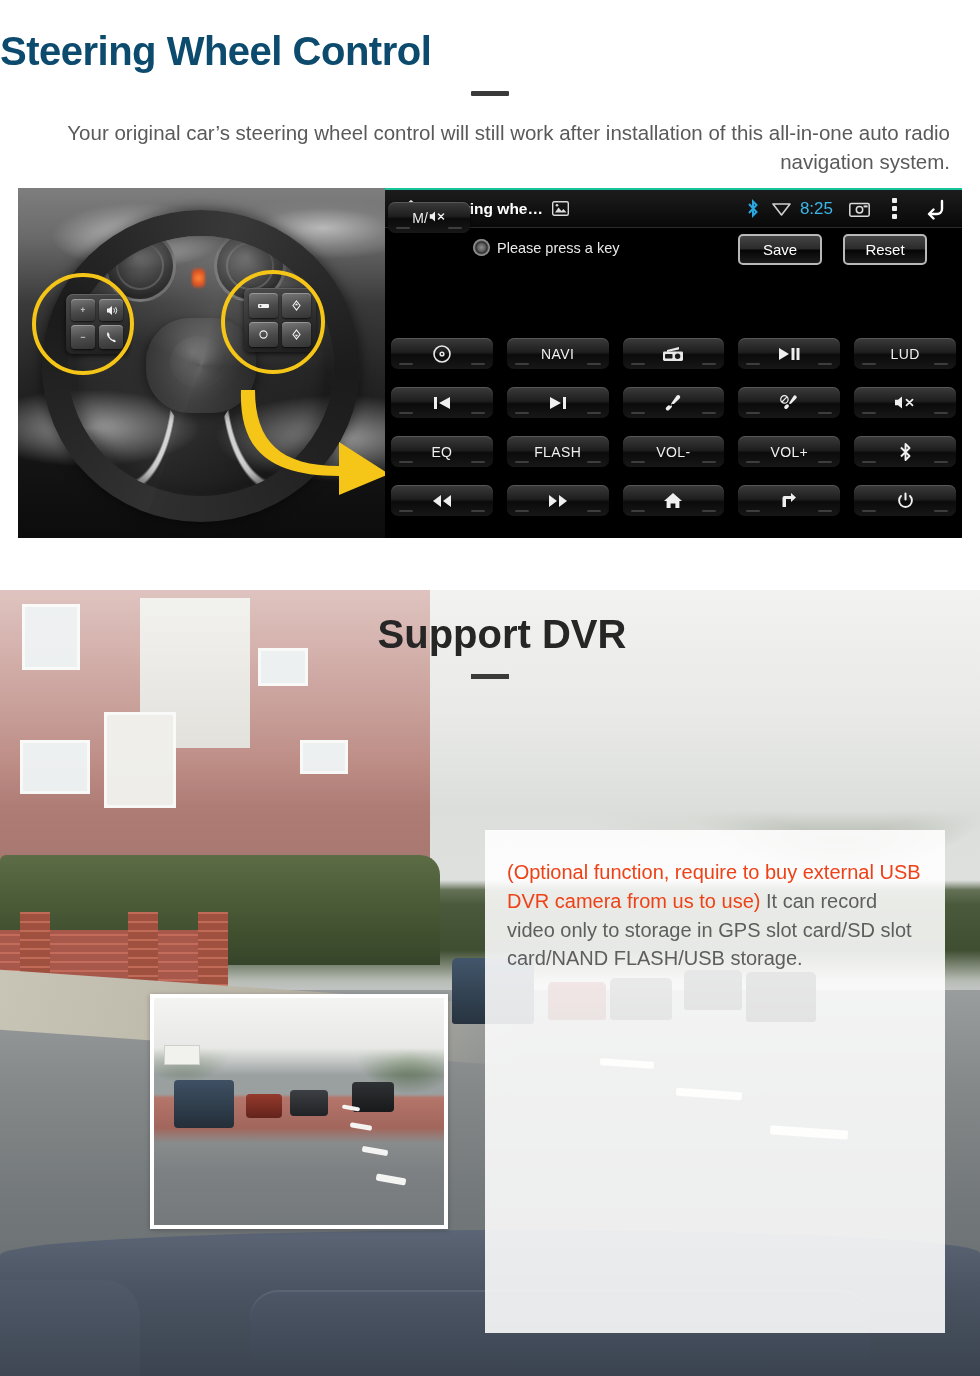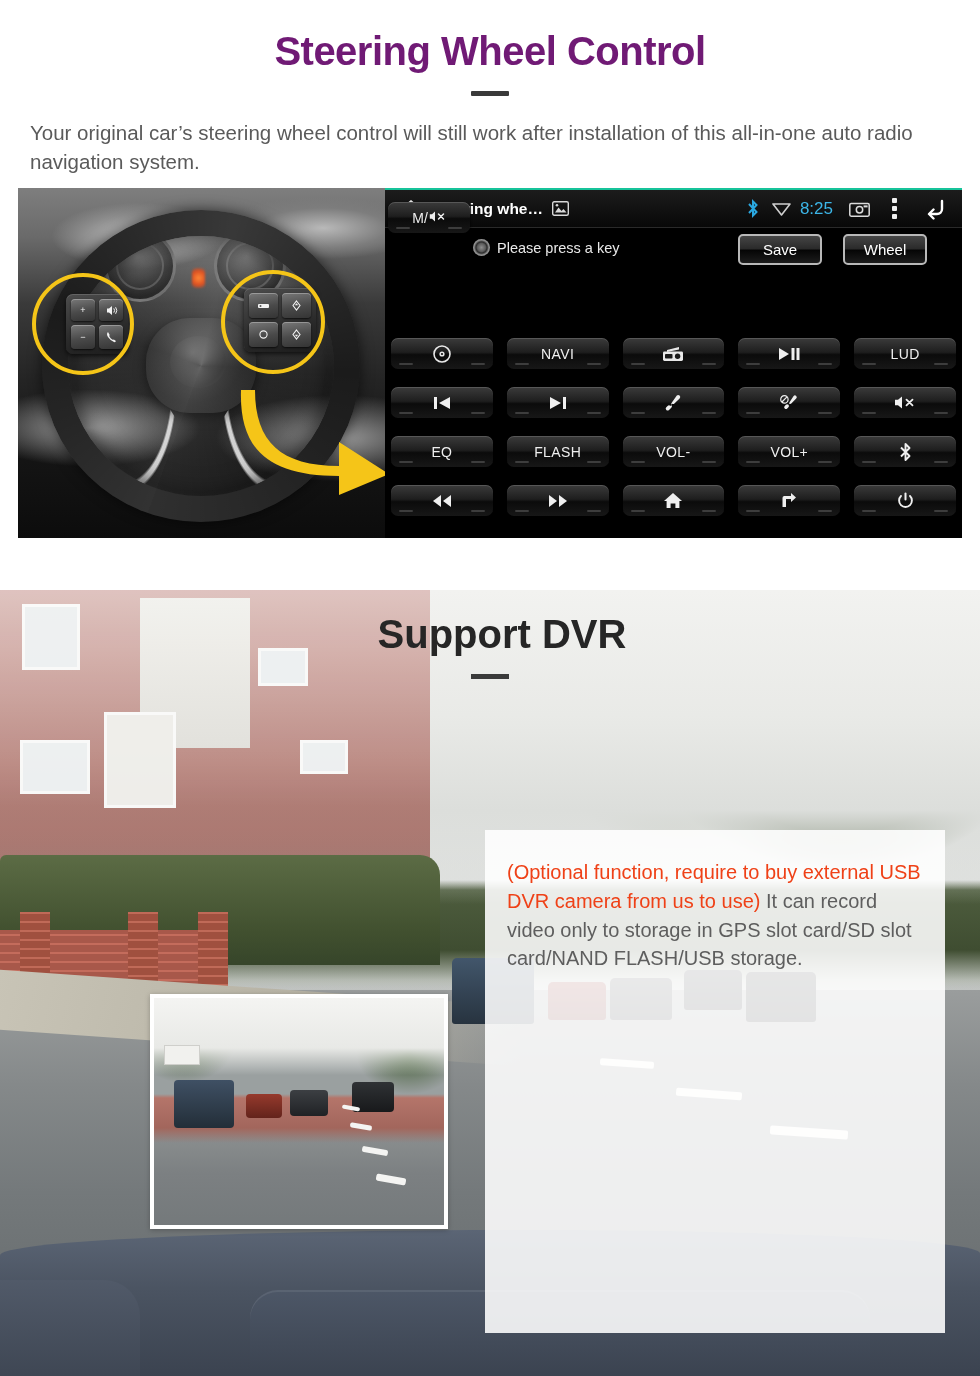--- a/index.html
+++ b/index.html
@@ -8,35 +8,34 @@
     background: #ffffff;
     font-family: "Liberation Sans", sans-serif;
     overflow: hidden;
     position: relative;
   }
 
   
   .sec1 { position: absolute; left:0; top:0; width:980px; height:580px; background:#fff; }
 
   .hdr-title {
-    text-align:center;
     font-size: 40px;
     font-weight: bold;
-    color: #701a75;
+    color: #0c4a6e;
     letter-spacing: -0.5px;
     padding-top: 30px;
     line-height: 1.05;
   }
   .hdr-rule {
     width: 38px; height: 5px; background:#3a3a3a;
     margin: 19px auto 0; border-radius:1px;
   }
   .hdr-sub {
     width: 920px; margin: 22px auto 0;
-    text-align:left;
+    text-align:right;
     font-size: 20.5px;
     color: #5a5a5a;
     line-height: 1.42;
   }
 
   
   .media-row { position:absolute; left:18px; top:188px; width:944px; height:350px; display:flex; }
   .wheel-photo {
     position:relative; width:367px; height:350px; overflow:hidden;
     background:#1a1a1a;
@@ -450,21 +449,21 @@
           </svg>
         </span>
       </div>
 
       <div class="hu-row1">
         <div class="press-wrap">
           <span class="press-led"></span>
           <span class="press-txt">Please press a key</span>
         </div>
         <div class="btn-hdr reset">Save</div>
-        <div class="btn-hdr save">Wheel</div>
+        <div class="btn-hdr save">Reset</div>
       </div>
 
       <div class="mute-btn">
         <div class="mini-btn">
           <span>M/</span>
           <span style="margin-left:1px;">
             <svg width="17" height="13" viewBox="0 0 17 13" aria-hidden="true">
               <path d="M6 1.5 L3 4.2 H0.8 v4.6 H3 L6 11.5 z" fill="#efefef"></path>
               <path d="M9.5 4 L14.5 9 M14.5 4 L9.5 9" stroke="#efefef" stroke-width="1.5" stroke-linecap="round"></path>
             </svg>

